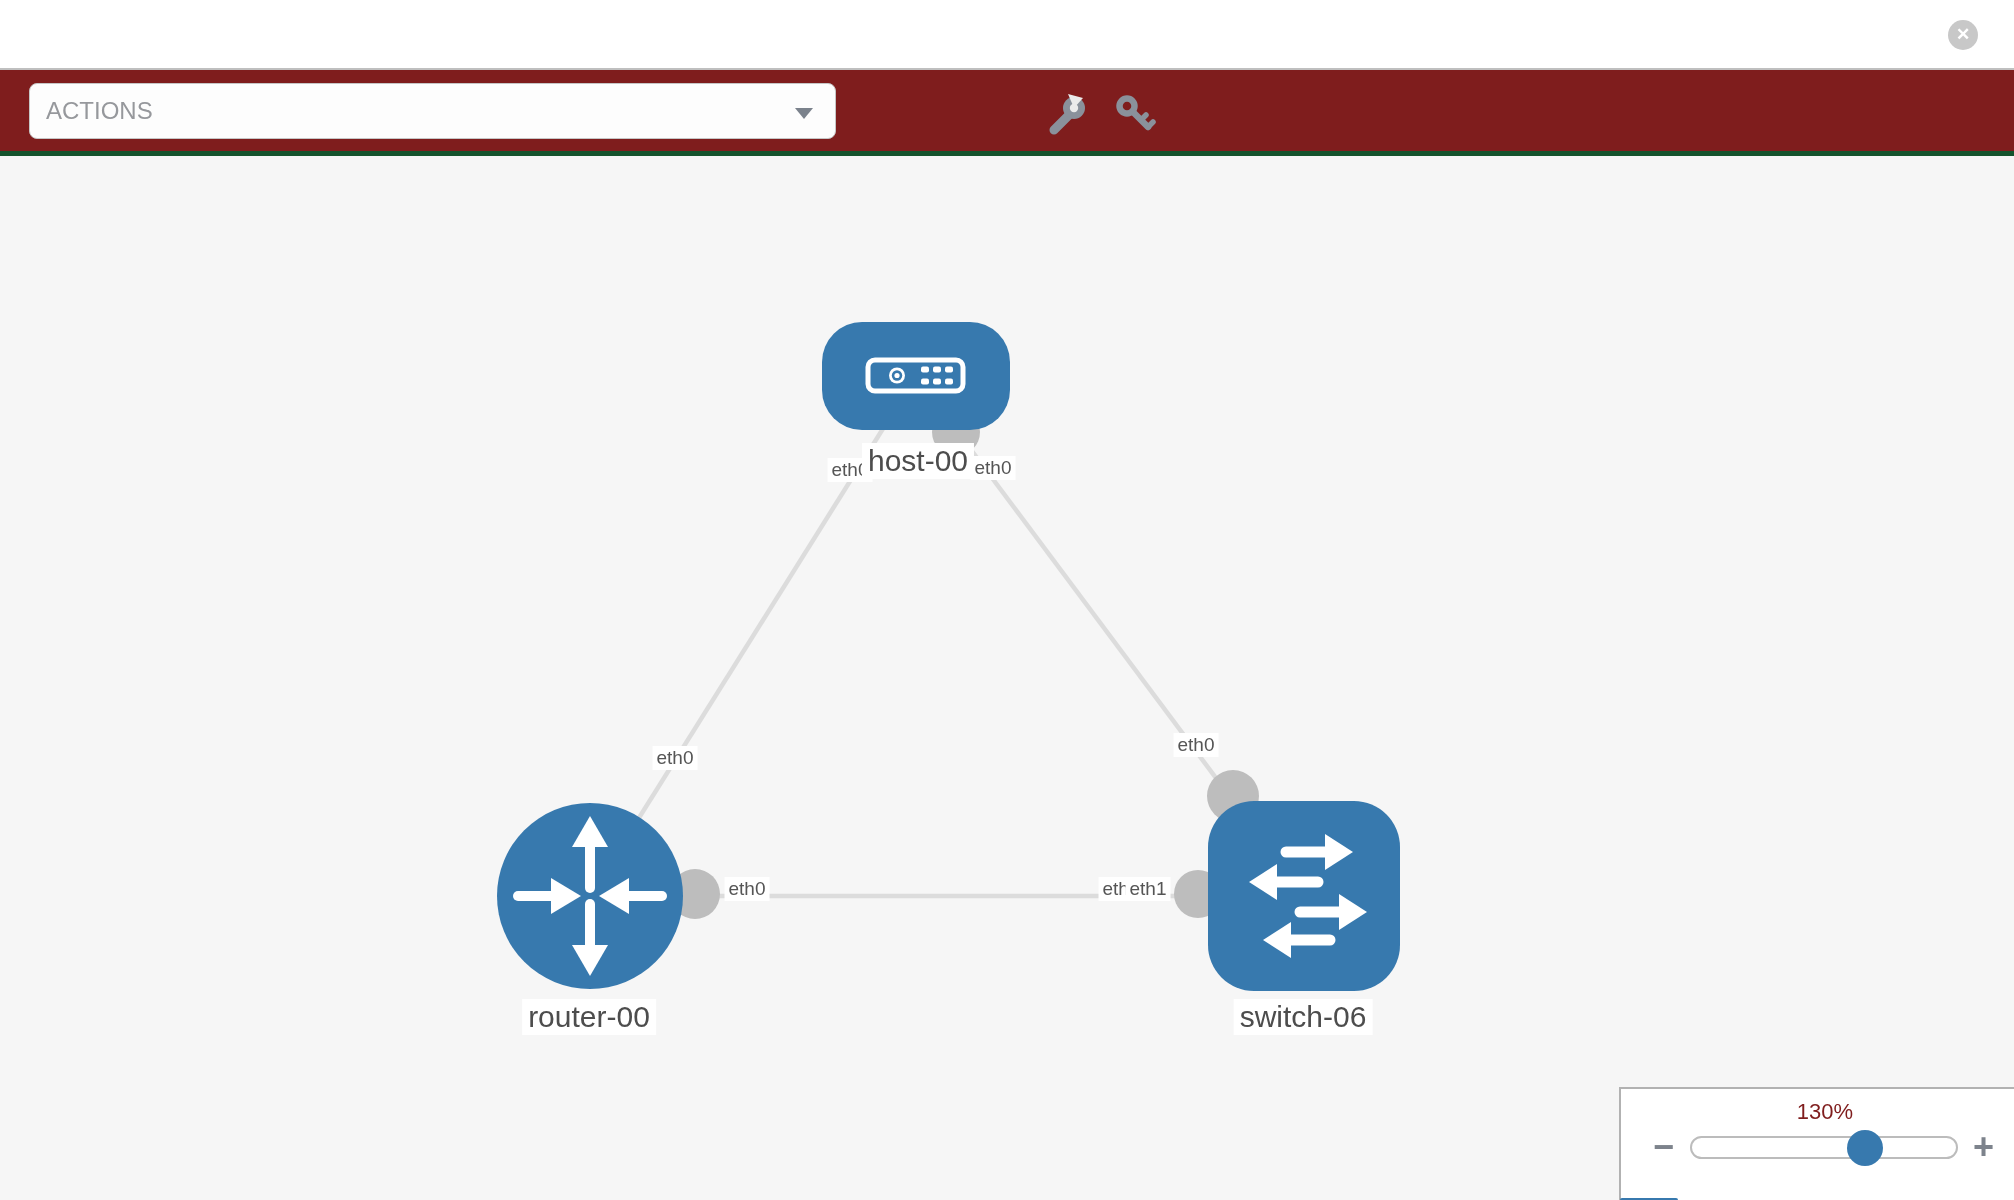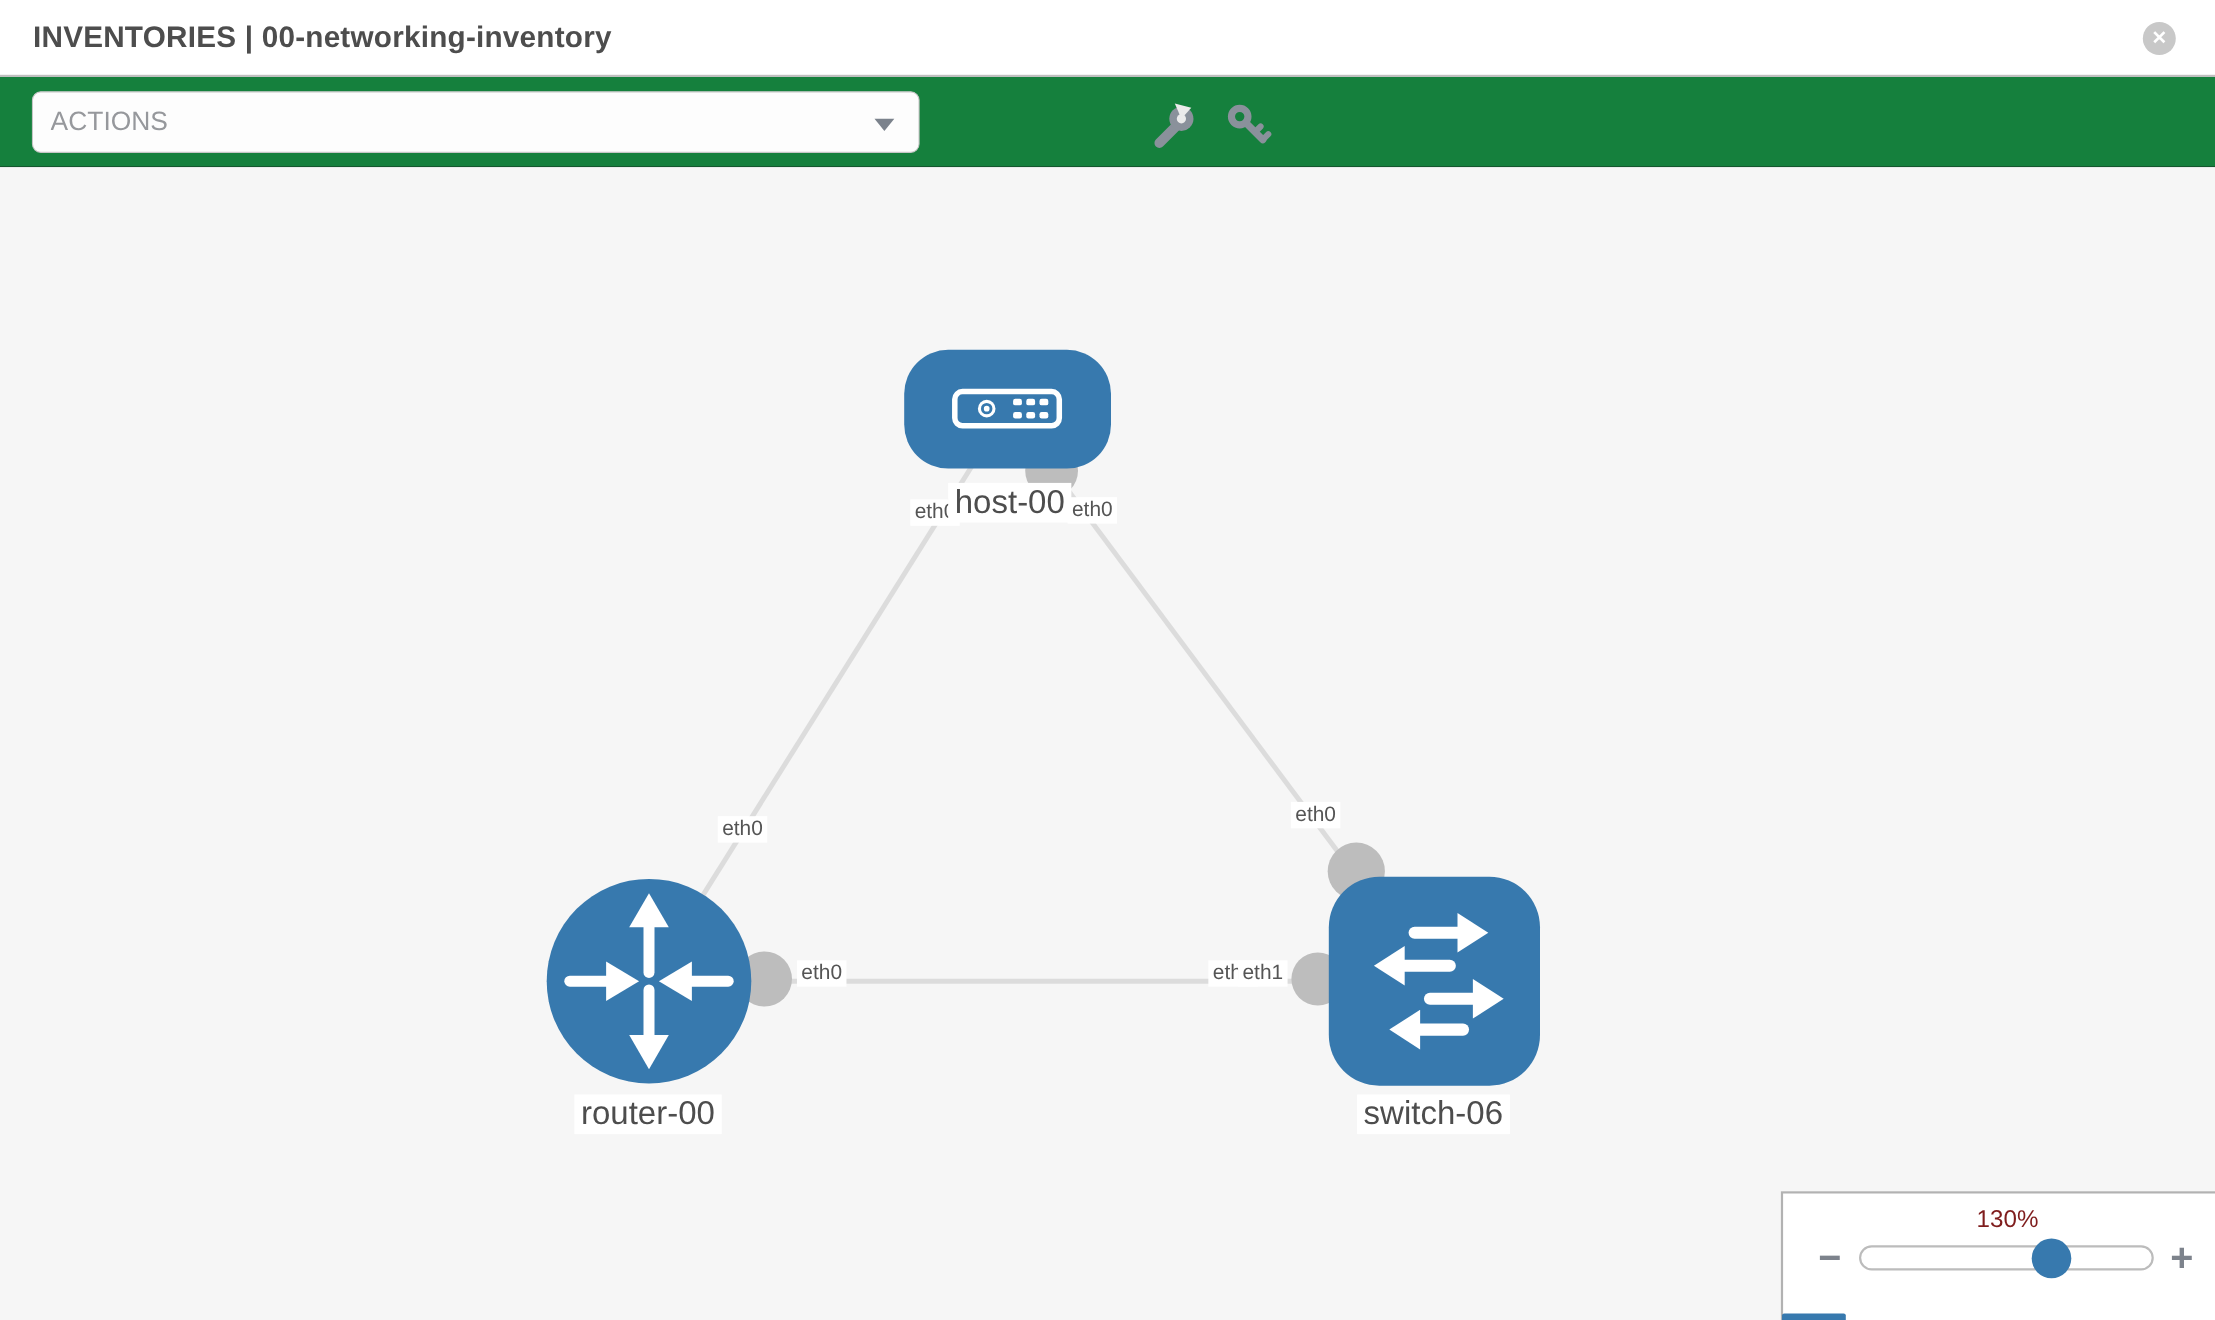--- a/index.html
+++ b/index.html
@@ -16,21 +16,21 @@
   }
   .close-btn{
     position:absolute;right:36px;top:20px;width:30px;height:30px;border-radius:50%;
     background:#c8c8c8;border:none;padding:0;cursor:pointer;
   }
   .close-btn span{
     display:block;width:30px;height:30px;line-height:29px;text-align:center;
     color:#ffffff;font-size:17px;font-weight:bold;
   }
   
-  .toolbar{position:relative;height:81px;background:#15803d;border-bottom:1px solid #14532d;padding-left:36px;}
+  .toolbar{position:relative;height:81px;background:#7f1d1d;border-bottom:5px solid #14532d;padding-left:36px;}
   .select-box{
     position:absolute;top:13px;height:56px;background:#fdfdfd;
     border:1px solid #c6c6c6;border-radius:8px;box-sizing:border-box;
   }
   .select-box.actions{left:29px;width:807px;}
   .select-box.search{left:1183px;width:769px;}
   .select-box input{
     position:absolute;left:0;top:0;width:100%;height:100%;border:none;outline:none;
     background:transparent;font-family:"Liberation Sans",sans-serif;
     font-size:24px;color:#5a5a5a;padding:0 40px 0 16px;box-sizing:border-box;
@@ -86,21 +86,20 @@
   }
   .node-fragment{
     position:absolute;left:1620px;top:1042px;width:58px;height:8px;
     background:#3779ae;border-radius:2px;z-index:12;
   }
 </style>
 </head>
 <body>
 
 <div class="header">
-  <div class="page-title">INVENTORIES | 00-networking-inventory</div>
   <button class="close-btn">
     <span>✕</span>
   </button>
 </div>
 
 <div class="toolbar">
   <div class="select-box actions">
     <input placeholder="ACTIONS" style="">
     <div class="caret"></div>
   </div>

